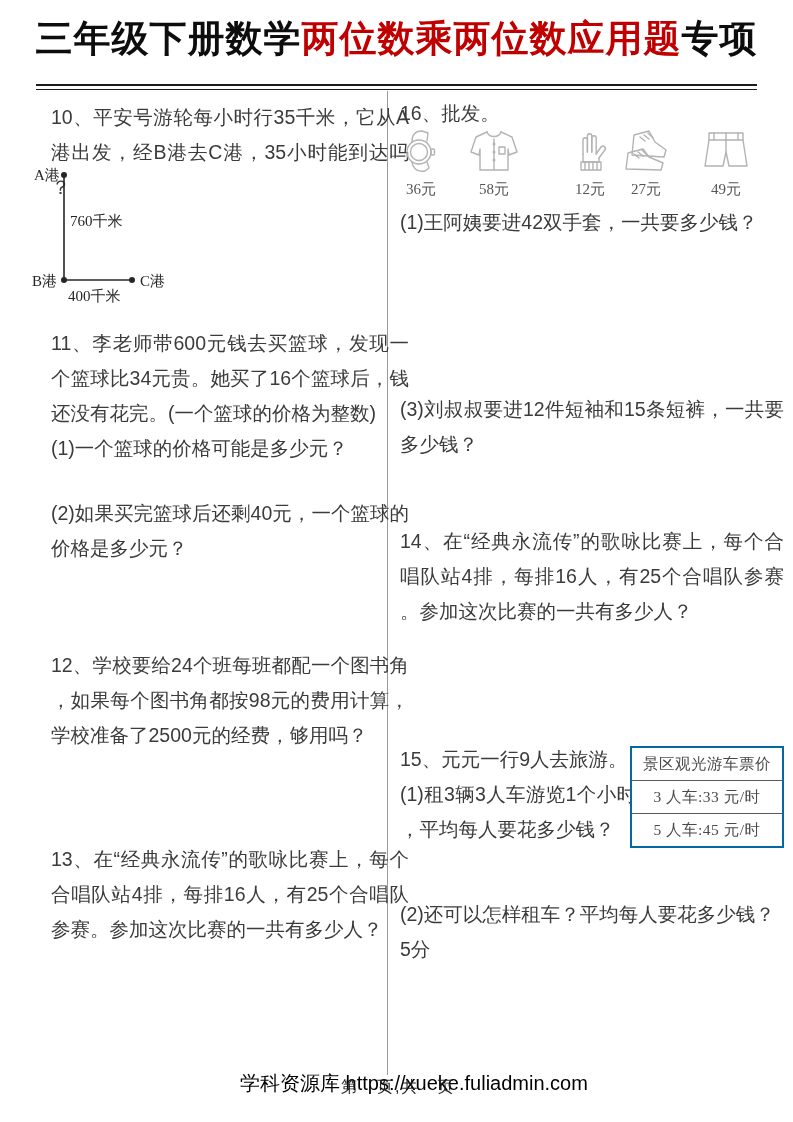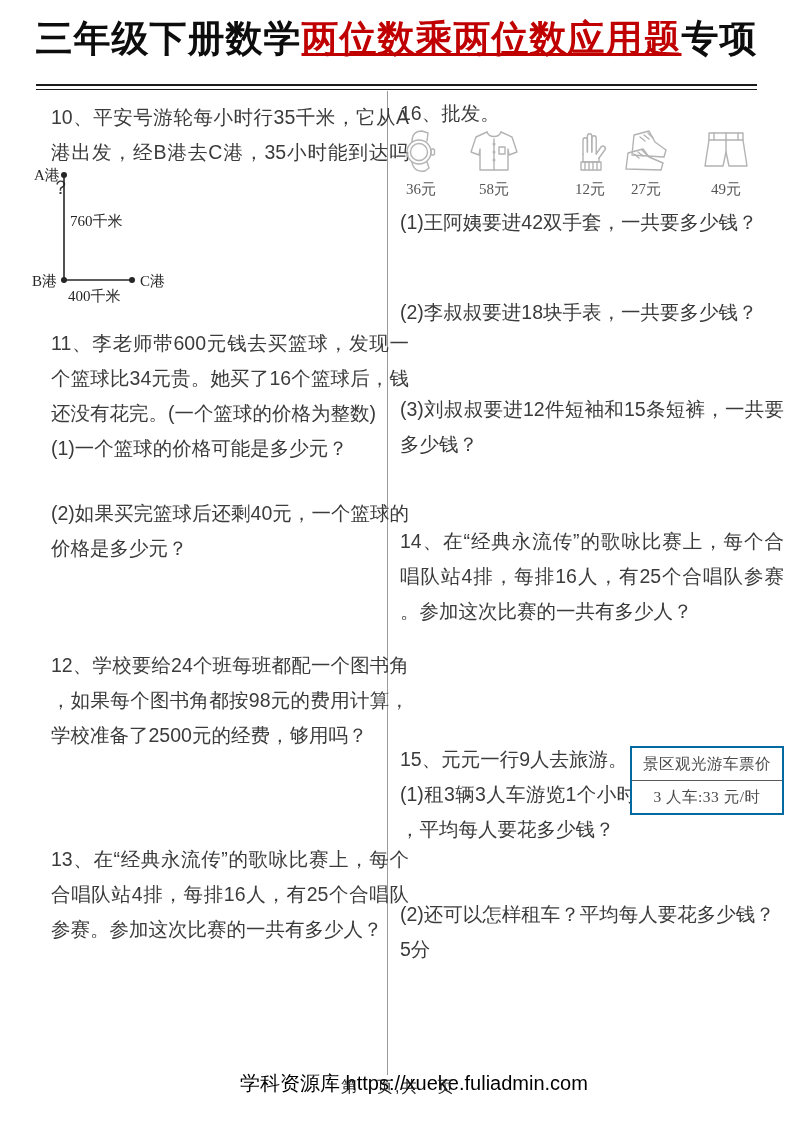--- a/index.html
+++ b/index.html
@@ -4,21 +4,21 @@
 <style>
   html,body{margin:0;padding:0;background:#ffffff;}
   .page{
     position:relative;width:793px;height:1122px;background:#ffffff;overflow:hidden;
     font-family:"Liberation Sans",sans-serif;
   }
   .doc-title{
     position:absolute;top:14px;left:0;width:100%;text-align:center;
     font-size:37px;font-weight:700;color:#0d0d0d;letter-spacing:1px;white-space:nowrap;
   }
-  .doc-title .hl{color:#c00000;text-decoration:underline;}
+  .doc-title .hl{color:#c00000;}
   .title-rule{
     position:absolute;top:84px;left:36px;width:721px;height:3px;
     border-top:2.5px solid #1c1c1c;border-bottom:1.5px solid #1c1c1c;
   }
   .v-divider{
     position:absolute;left:387px;top:91px;width:1px;height:984px;background:#9a9a9a;
   }
   .txt{
     position:absolute;font-size:19.5px;line-height:35px;color:#3b3b3b;
     word-break:break-all;line-break:anywhere;text-align:justify;
@@ -144,34 +144,34 @@
         <path d="M9 12 L5 38 L23 38 L26 24 L29 38 L47 38 L43 12"></path>
         <path d="M26 12 L26 24"></path>
       </svg>
       <span class="price">49元</span>
     </div>
 
   </div>
 
   <div class="txt rcol" style="top:205px;">(1)王阿姨要进42双手套，一共要多少钱？</div>
 
-  <div class="txt rcol" style="top:295px;">(2)李叔叔要进18块手表，一共要多少钱？</div>
 
   <div class="txt rcol" style="top:392px;">(3)刘叔叔要进12件短袖和15条短裤，一共要多少钱？</div>
 
   <div class="txt rcol" style="top:524px;">14、在“经典永流传”的歌咏比赛上，每个合唱队站4排，每排16人，有25个合唱队参赛。参加这次比赛的一共有多少人？</div>
 
   <div class="txt" style="left:400px;top:742px;width:236px;">
     <div>15、元元一行9人去旅游。</div>
     <div>(1)租3辆3人车游览1个小时，平均每人要花多少钱？</div>
   </div>
 
   <div class="fare-table">
     <div class="row">景区观光游车票价</div>
     <div class="row">3 人车:33 元/时</div>
+    <div class="row">5 人车:45 元/时</div>
   </div>
 
   <div class="txt rcol" style="top:897px;">
     <div>(2)还可以怎样租车？平均每人要花多少钱？</div>
     <div>5分</div>
   </div>
 
   <div class="watermark">学科资源库 https://xueke.fuliadmin.com</div>
   <div class="page-num">第　页,共　页</div>
 

